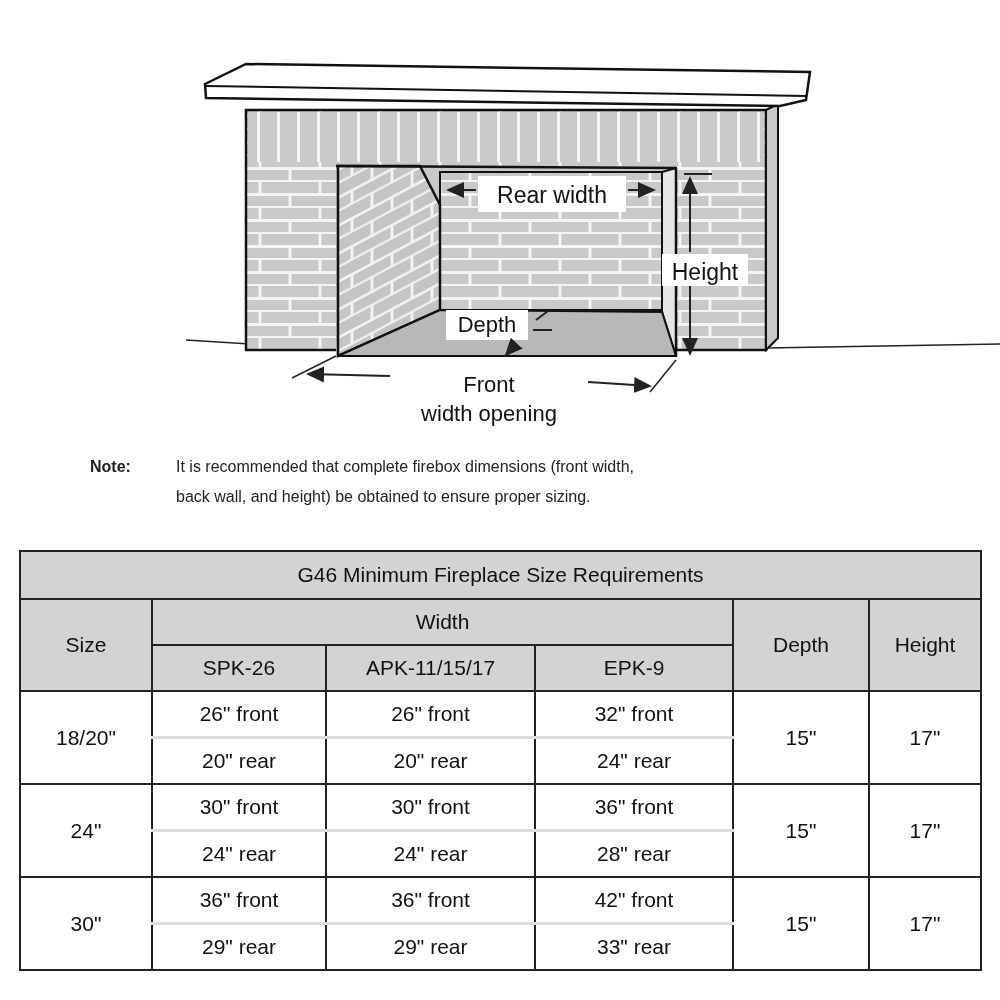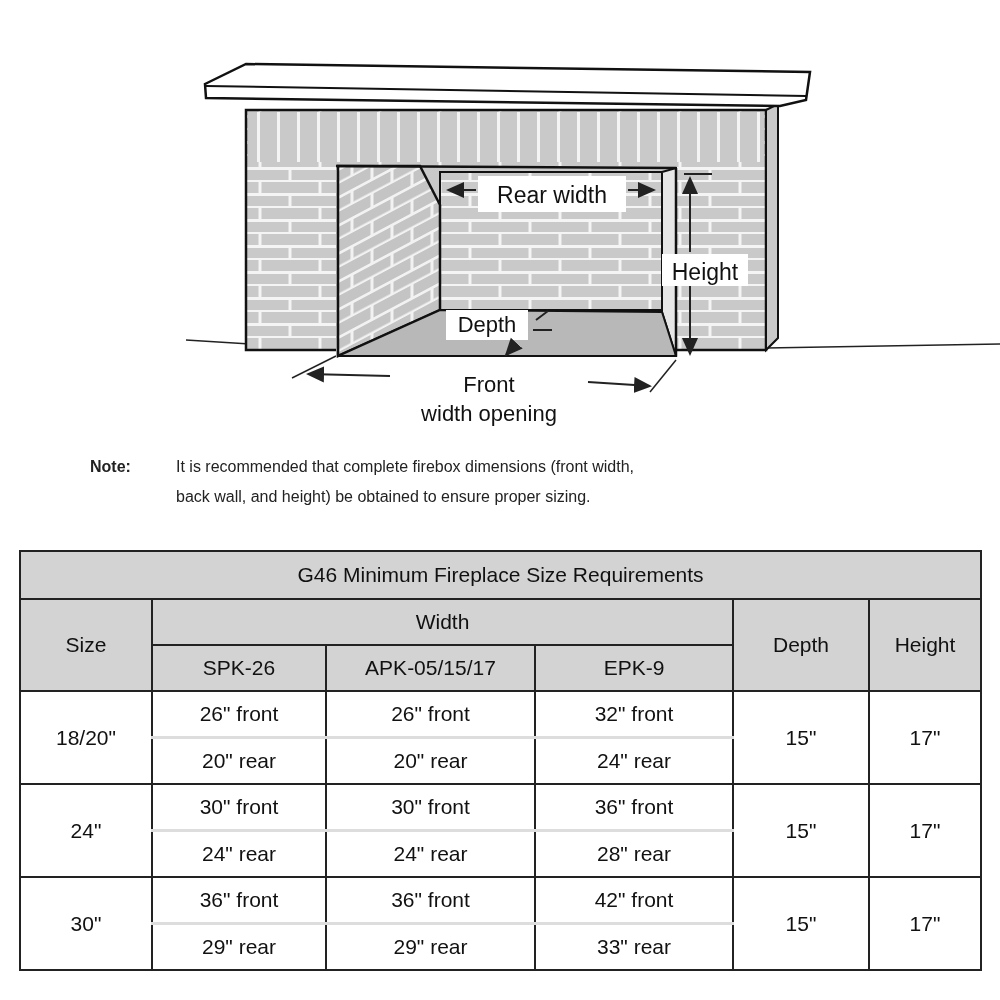--- a/index.html
+++ b/index.html
@@ -107,21 +107,21 @@
     <th colspan="6" class="title-cell">G46 Minimum Fireplace Size Requirements</th>
   </tr>
   <tr>
     <th rowspan="2" class="hdr-a">Size</th>
     <th colspan="3" class="hdr-a">Width</th>
     <th rowspan="2">Depth</th>
     <th rowspan="2">Height</th>
   </tr>
   <tr>
     <th class="hdr-b">SPK-26</th>
-    <th class="hdr-b">APK-05/15/17</th>
+    <th class="hdr-b">APK-11/15/17</th>
     <th class="hdr-b">EPK-9</th>
   </tr>
 
   <tr>
     <td rowspan="2">18/20"</td>
     <td class="front">26" front</td>
     <td class="front">26" front</td>
     <td class="front">32" front</td>
     <td rowspan="2">15"</td>
     <td rowspan="2">17"</td>

